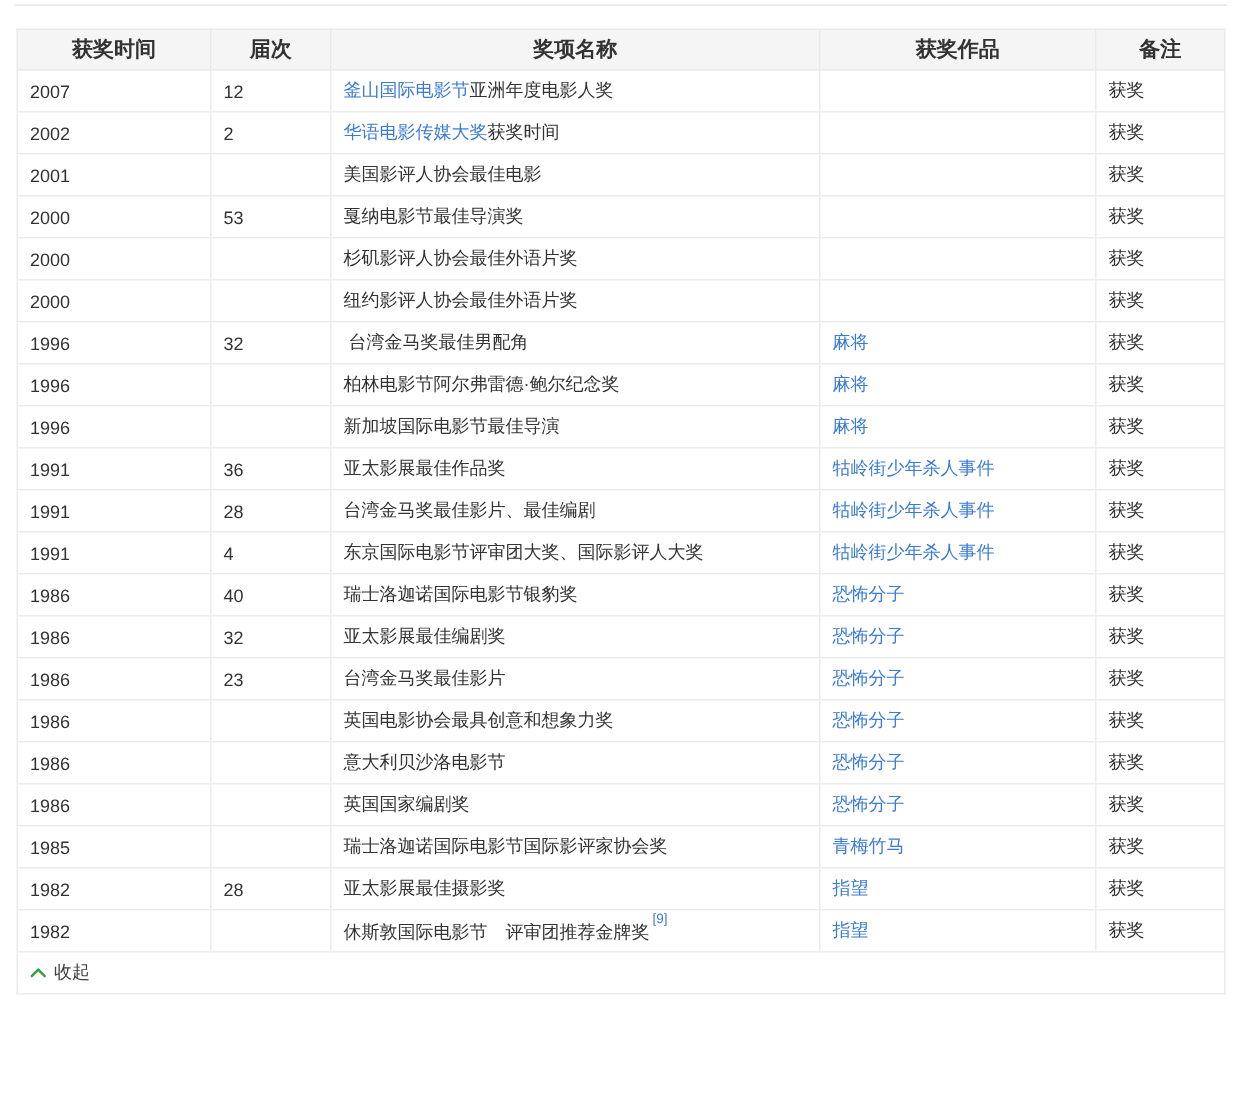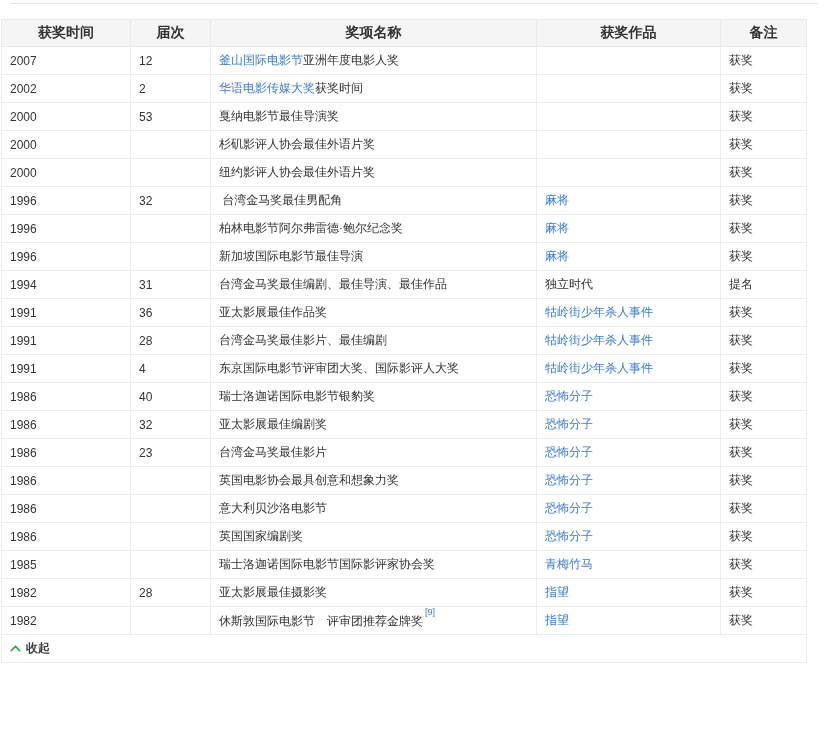--- a/index.html
+++ b/index.html
@@ -5,21 +5,21 @@
   html,body { margin:0; padding:0; }
   body {
     width:826px; height:743px; background:#ffffff; position:relative;
     font-family:"Liberation Sans","DejaVu Sans",sans-serif; color:#333333;
     overflow:hidden;
   }
   .top-divider {
     position:absolute; left:10px; top:3px; width:808px; height:1px; background:#e5e5e5;
   }
   .awards-table {
-    position:absolute; left:1px; top:19px; width:805px;
+    position:absolute; left:11px; top:19px; width:805px;
     border-collapse:collapse; table-layout:fixed;
   }
   .awards-table th {
     background:#f5f5f5; border:1px solid #e9e9e9;
     height:27px; padding:0 8px;
     font-size:14px; font-weight:bold; color:#333333; text-align:center;
     box-sizing:border-box;
   }
   .awards-table td {
     border:1px solid #ececec; height:28px; padding:0 8px;
@@ -30,21 +30,21 @@
   .c-edition { width:80px; }
   .c-award { width:326px;margin-left:44px; }
   .c-work  { width:184px; }
   .c-note  { width:86px;margin-left:34px; }
   .lnk { color:#3a7bd5; text-decoration:none; cursor:pointer; }
   .award-text { white-space:pre; }
   .ref {
     color:#3a7bd5; font-size:9px; position:relative; top:-5px; margin-left:2px;
     cursor:pointer;
   }
-  .collapse-cell { text-align:center; height:26px;font-weight:bold; }
+  .collapse-cell { text-align:center; height:26px; }
   .collapse-btn {
     display:inline-flex; align-items:center; gap:5px; cursor:pointer;
     font-size:12px; color:#404040;
   }
   .chev { display:inline-block; }
 </style>
 </head>
 <body>
 
 <div class="page">
@@ -77,20 +77,27 @@
   </tr>
 
   <tr>
     <td class="c-year">2002</td>
     <td class="c-edition">2</td>
     <td class="c-award"><a class="lnk">华语电影传媒大奖</a><span class="award-text">获奖时间</span></td>
     <td class="c-work"></td>
     <td class="c-note">获奖</td>
   </tr>
 
+  <tr>
+    <td class="c-year">2001</td>
+    <td class="c-edition"></td>
+    <td class="c-award"><span class="award-text">美国影评人协会最佳电影</span></td>
+    <td class="c-work"></td>
+    <td class="c-note">获奖</td>
+  </tr>
 
   <tr>
     <td class="c-year">2000</td>
     <td class="c-edition">53</td>
     <td class="c-award"><span class="award-text">戛纳电影节最佳导演奖</span></td>
     <td class="c-work"></td>
     <td class="c-note">获奖</td>
   </tr>
 
   <tr>
@@ -126,27 +133,20 @@
   </tr>
 
   <tr>
     <td class="c-year">1996</td>
     <td class="c-edition"></td>
     <td class="c-award"><span class="award-text">新加坡国际电影节最佳导演</span></td>
     <td class="c-work"><a class="lnk">麻将</a></td>
     <td class="c-note">获奖</td>
   </tr>
 
-  <tr>
-    <td class="c-year">1994</td>
-    <td class="c-edition">31</td>
-    <td class="c-award"><span class="award-text">台湾金马奖最佳编剧、最佳导演、最佳作品</span></td>
-    <td class="c-work"><span>独立时代</span></td>
-    <td class="c-note">提名</td>
-  </tr>
 
 
   <tr>
     <td class="c-year">1991</td>
     <td class="c-edition">36</td>
     <td class="c-award"><span class="award-text">亚太影展最佳作品奖</span></td>
     <td class="c-work"><a class="lnk">牯岭街少年杀人事件</a></td>
     <td class="c-note">获奖</td>
   </tr>
 

